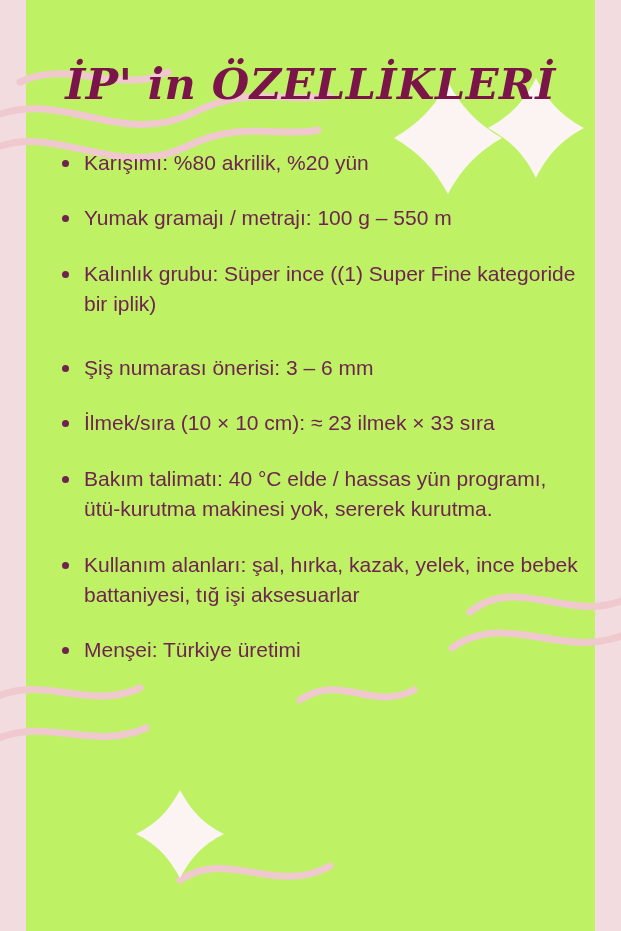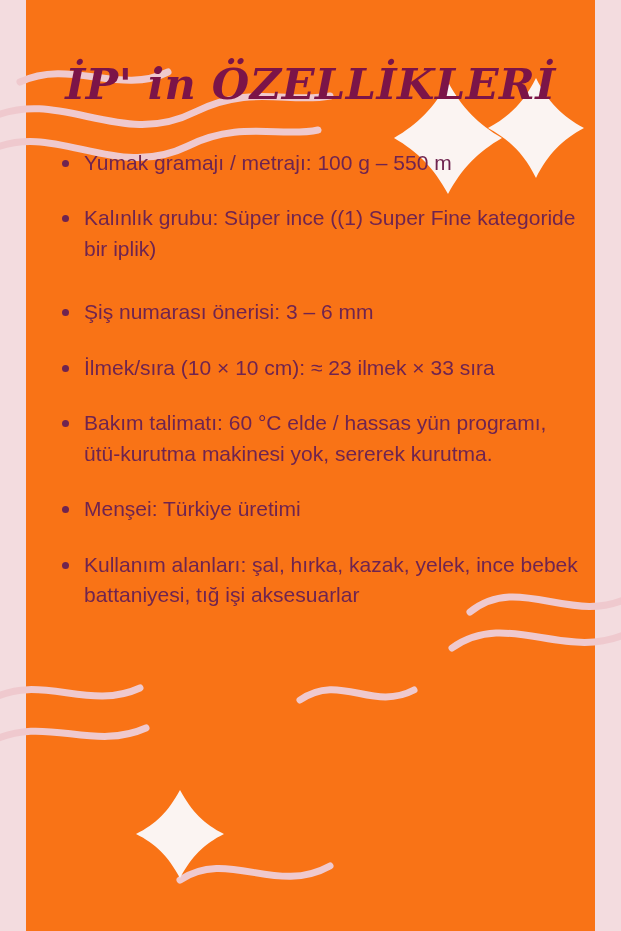--- a/index.html
+++ b/index.html
@@ -11,21 +11,21 @@
     width: 621px;
     height: 931px;
     overflow: hidden;
     font-family: "Liberation Sans", sans-serif;
   }
 
   #card {
     position: relative;
     width: 621px;
     height: 931px;
-    background: #f97316;
+    background: #bef264;
     overflow: hidden;
   }
 
   
   .edge-band {
     position: absolute;
     top: 0;
     bottom: 0;
     width: 26px;
     background: #f3dcdf;
@@ -129,22 +129,23 @@
     <g fill="#fbf4f2">
       <path d="M 448 82 C 462 108, 478 124, 502 138 C 478 152, 462 168, 448 194 C 434 168, 418 152, 394 138 C 418 124, 434 108, 448 82 Z"></path>
       <path d="M 536 78 C 548 102, 562 116, 584 128 C 562 140, 548 154, 536 178 C 524 154, 510 140, 488 128 C 510 116, 524 102, 536 78 Z"></path>
       <path d="M 180 790 C 192 812, 204 824, 224 834 C 204 844, 192 856, 180 878 C 168 856, 156 844, 136 834 C 156 824, 168 812, 180 790 Z"></path>
     </g>
   </svg>
 
   <h1 id="title">İP' in ÖZELLİKLERİ</h1>
 
   <ul id="list">
+      <li>Karışımı: %80 akrilik, %20 yün</li>
       <li>Yumak gramajı / metrajı: 100 g – 550 m</li>
       <li class="tight">Kalınlık grubu: Süper ince ((1) Super Fine kategoride bir iplik)</li>
       <li>Şiş numarası önerisi: 3 – 6 mm</li>
       <li>İlmek/sıra (10 × 10 cm): ≈ 23 ilmek × 33 sıra</li>
-      <li>Bakım talimatı: 60 °C elde / hassas yün programı, ütü-kurutma makinesi yok, sererek kurutma.</li>
+      <li>Bakım talimatı: 40 °C elde / hassas yün programı, ütü-kurutma makinesi yok, sererek kurutma.</li>
+      <li>Kullanım alanları: şal, hırka, kazak, yelek, ince bebek battaniyesi, tığ işi aksesuarlar</li>
       <li>Menşei: Türkiye üretimi</li>
-      <li>Kullanım alanları: şal, hırka, kazak, yelek, ince bebek battaniyesi, tığ işi aksesuarlar</li>
     </ul>
 
 </div>
 
 </body></html>

